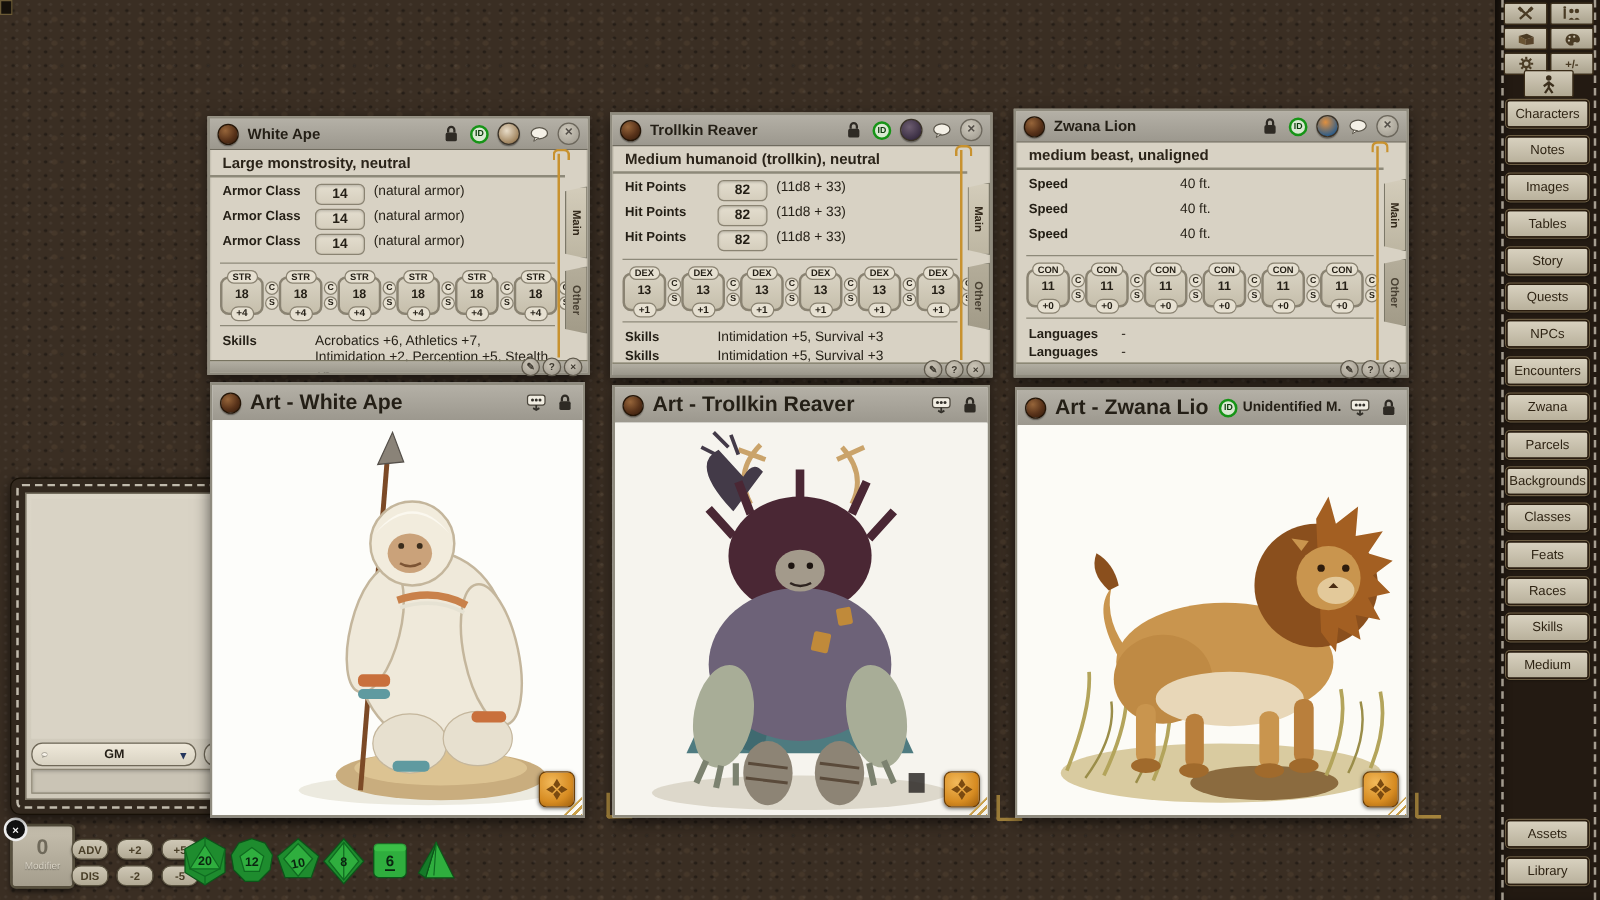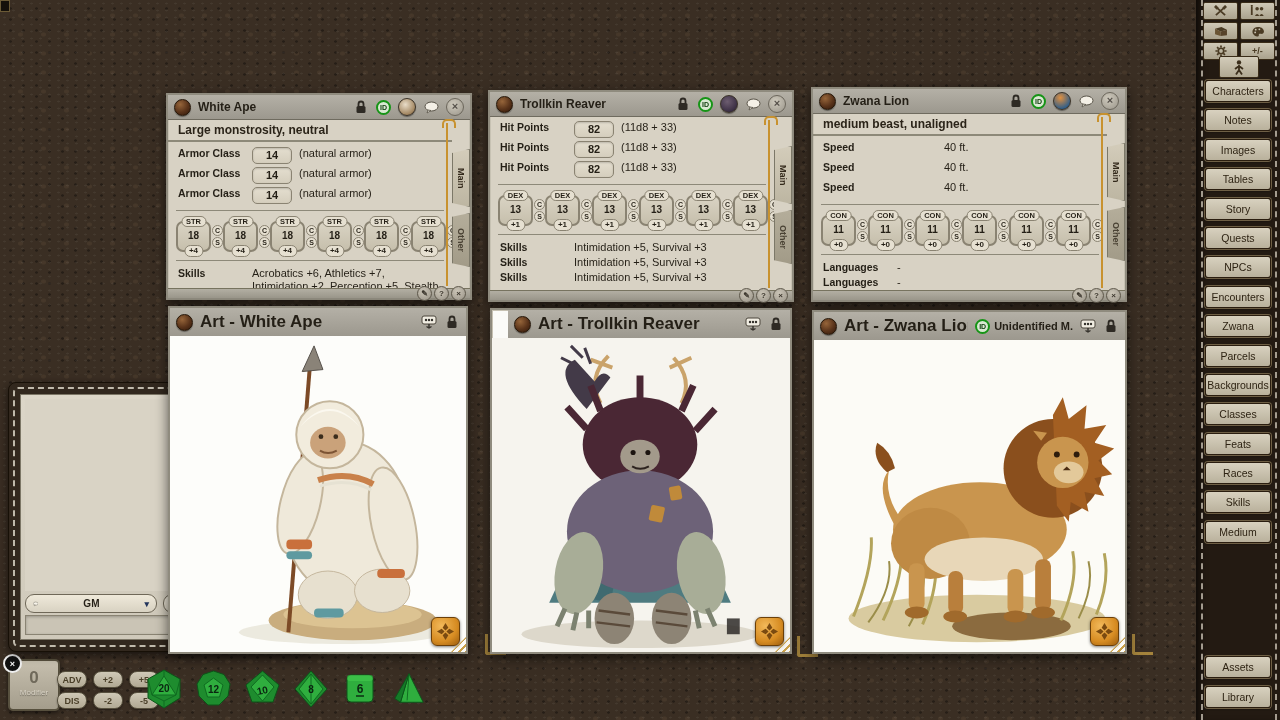--- a/index.html
+++ b/index.html
@@ -69,21 +69,21 @@
   .tabstrip{position:absolute;right:0;top:26px;width:17px;bottom:10px;}
   .vtab{position:absolute;right:0;width:16px;display:flex;align-items:center;justify-content:center;
     writing-mode:vertical-rl;font-size:9px;font-weight:bold;color:#33291b;border:1px solid #7c7868;
     clip-path:polygon(0 7%,100% 0,100% 100%,0 93%);}
   .vtab.main{top:28px;height:56px;background:linear-gradient(#d3ccba,#bdb6a2);}
   .vtab.other{top:92px;height:52px;background:linear-gradient(#b4ad9a,#a29b88);color:#4a4234;}
 
   
   .art-layer .win{background:#fbfbf8;z-index:6;}
   .art-layer .win:nth-child(1){left:168px;top:306px;width:300px;height:348px;}
-  .art-layer .win:nth-child(2){left:490px;top:308px;width:302px;height:346px;padding-left:16px;}
+  .art-layer .win:nth-child(2){left:490px;top:308px;width:302px;height:346px;}
   .art-layer .win:nth-child(3){left:812px;top:310px;width:315px;height:344px;}
   .art-title{height:28px;}
   .art-title .ttext{font-size:17px;}
   .unid{display:flex;align-items:center;gap:4px;font-size:11px;font-weight:bold;color:#241f16;white-space:nowrap;}
   .art-body{position:absolute;left:0;right:0;top:28px;bottom:0;overflow:hidden;background:#fdfdfa;}
   .art-body svg{width:100%;height:100%;display:block;}
   .goldbtn{position:absolute;right:6px;bottom:6px;width:27px;height:27px;border-radius:6px;
     background:radial-gradient(circle at 35% 30%, #f2b95a,#d78c22 60%,#9c5d0e);border:1px solid #6b3f08;
     display:flex;align-items:center;justify-content:center;box-shadow:0 1px 3px rgba(0,0,0,.5);}
   .grip{position:absolute;right:0;bottom:0;width:15px;height:15px;
@@ -125,21 +125,21 @@
   
   .modifier{position:absolute;left:8px;top:659px;width:48px;height:48px;border-radius:5px;
     background:linear-gradient(#c6bfae,#a49d8c);border:2px solid #57503e;box-shadow:0 2px 4px rgba(0,0,0,.5);text-align:center;}
   .modifier .num{font-size:17px;font-weight:bold;color:#6f695a;margin-top:7px;}
   .modifier .cap{font-size:8px;color:#d9d3c5;text-shadow:0 1px 1px rgba(0,0,0,.4);}
   .mod-clear{position:absolute;left:-7px;top:-7px;width:15px;height:15px;border-radius:50%;background:#111;
     border:2px solid #eee;color:#fff;font-size:9px;font-weight:bold;display:flex;align-items:center;justify-content:center;box-sizing:content-box;}
   .rollbtns{position:absolute;left:57px;top:671px;display:grid;grid-template-columns:repeat(3,30px);grid-auto-rows:17px;gap:4px 6px;}
   .rbtn{background:linear-gradient(#cfc8b6,#b1a994);border:1px solid #57503e;border-radius:8px;
     font-size:9px;font-weight:bold;color:#4a3f28;display:flex;align-items:center;justify-content:center;box-shadow:0 1px 2px rgba(0,0,0,.4);}
-  .dicebar{position:absolute;left:146px;top:666px;display:flex;gap:13px;align-items:center;}
+  .dicebar{position:absolute;left:146px;top:666px;display:flex;gap:1px;align-items:center;}
   .die{width:36px;height:46px;display:flex;align-items:center;justify-content:center;}
 
   svg text{font-family:"Liberation Sans",sans-serif;}
 </style>
 </head>
 <body>
 
 <div class="stage">
   <div class="tl-chip"></div>
 
@@ -290,20 +290,21 @@
         <div class="portrait"></div>
         <div class="ticon">
           <svg width="15" height="13" viewBox="0 0 15 13">
               <ellipse cx="7.5" cy="5.5" rx="6.5" ry="4.5" fill="#f4f0e6" stroke="#595449" stroke-width="1"></ellipse>
               <path d="M4 9 L3 12 L7 9.5 Z" fill="#f4f0e6" stroke="#595449" stroke-width="0.8"></path>
             </svg>
         </div>
         <div class="closebtn">×</div>
       </div>
       <div class="npc-body">
+        <div class="subtitle">Medium humanoid (trollkin), neutral</div>
         <div class="statrows">
 
         <div class="statrow">
             <div class="lbl">Hit Points</div>
             <div class="val-box">82</div>
             <div class="note">(11d8 + 33)</div>
           </div>
             <div class="statrow">
             <div class="lbl">Hit Points</div>
             <div class="val-box">82</div>

